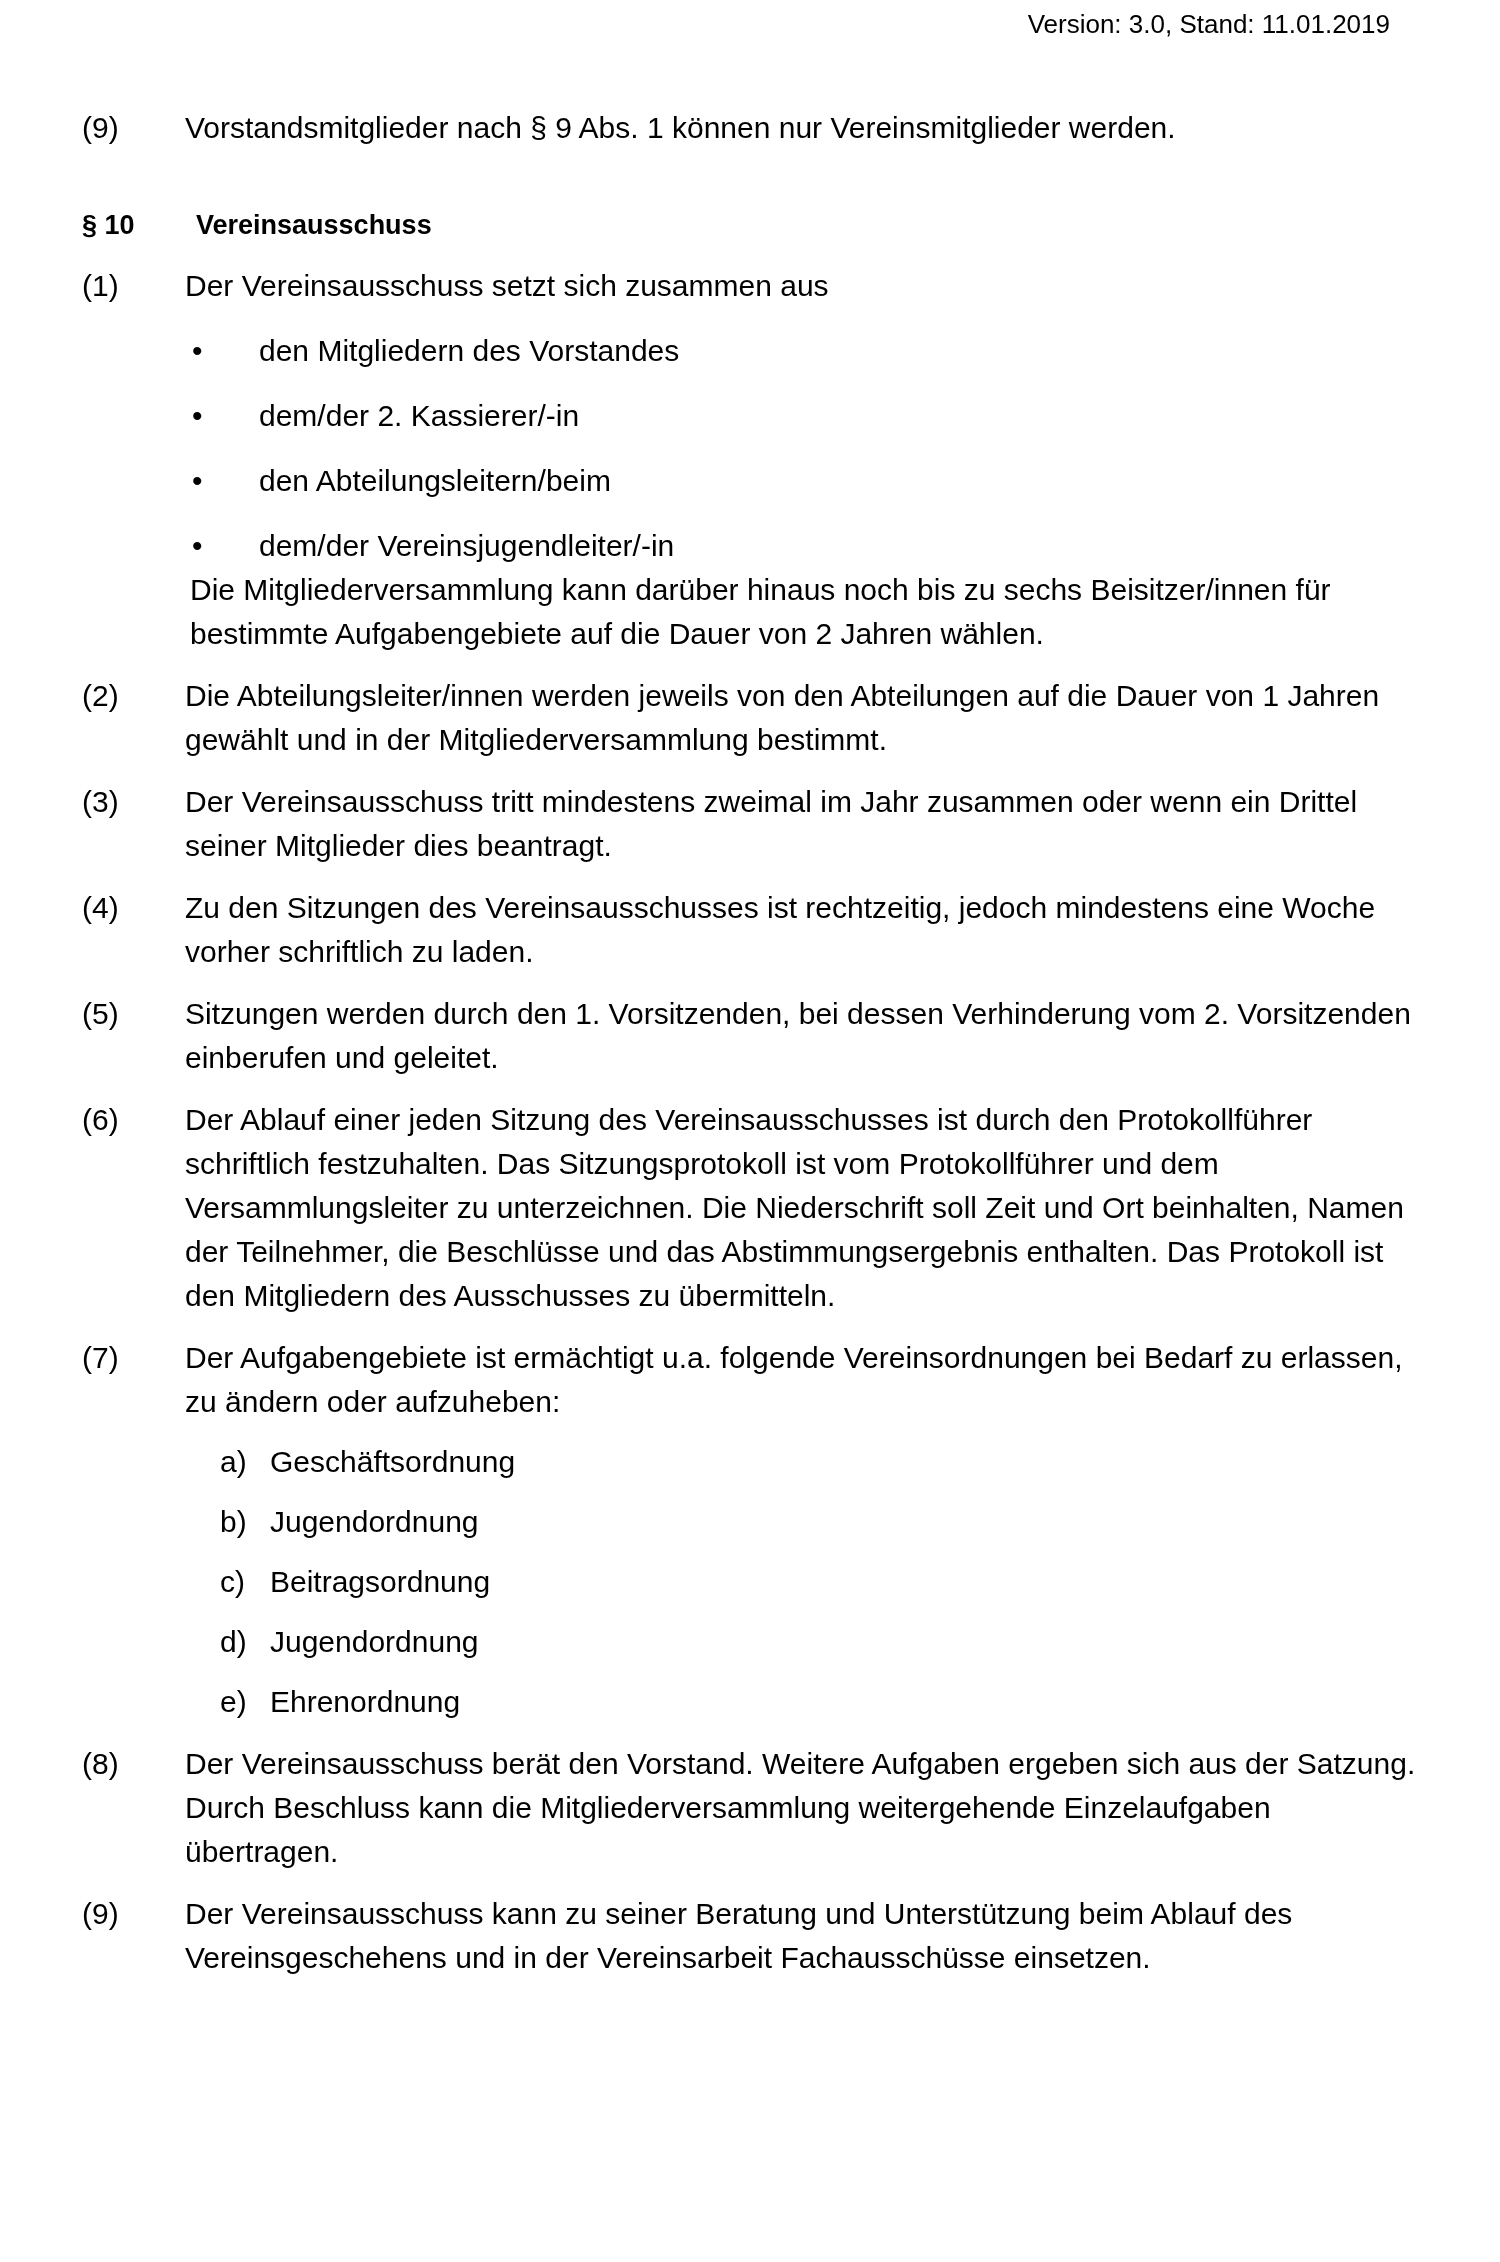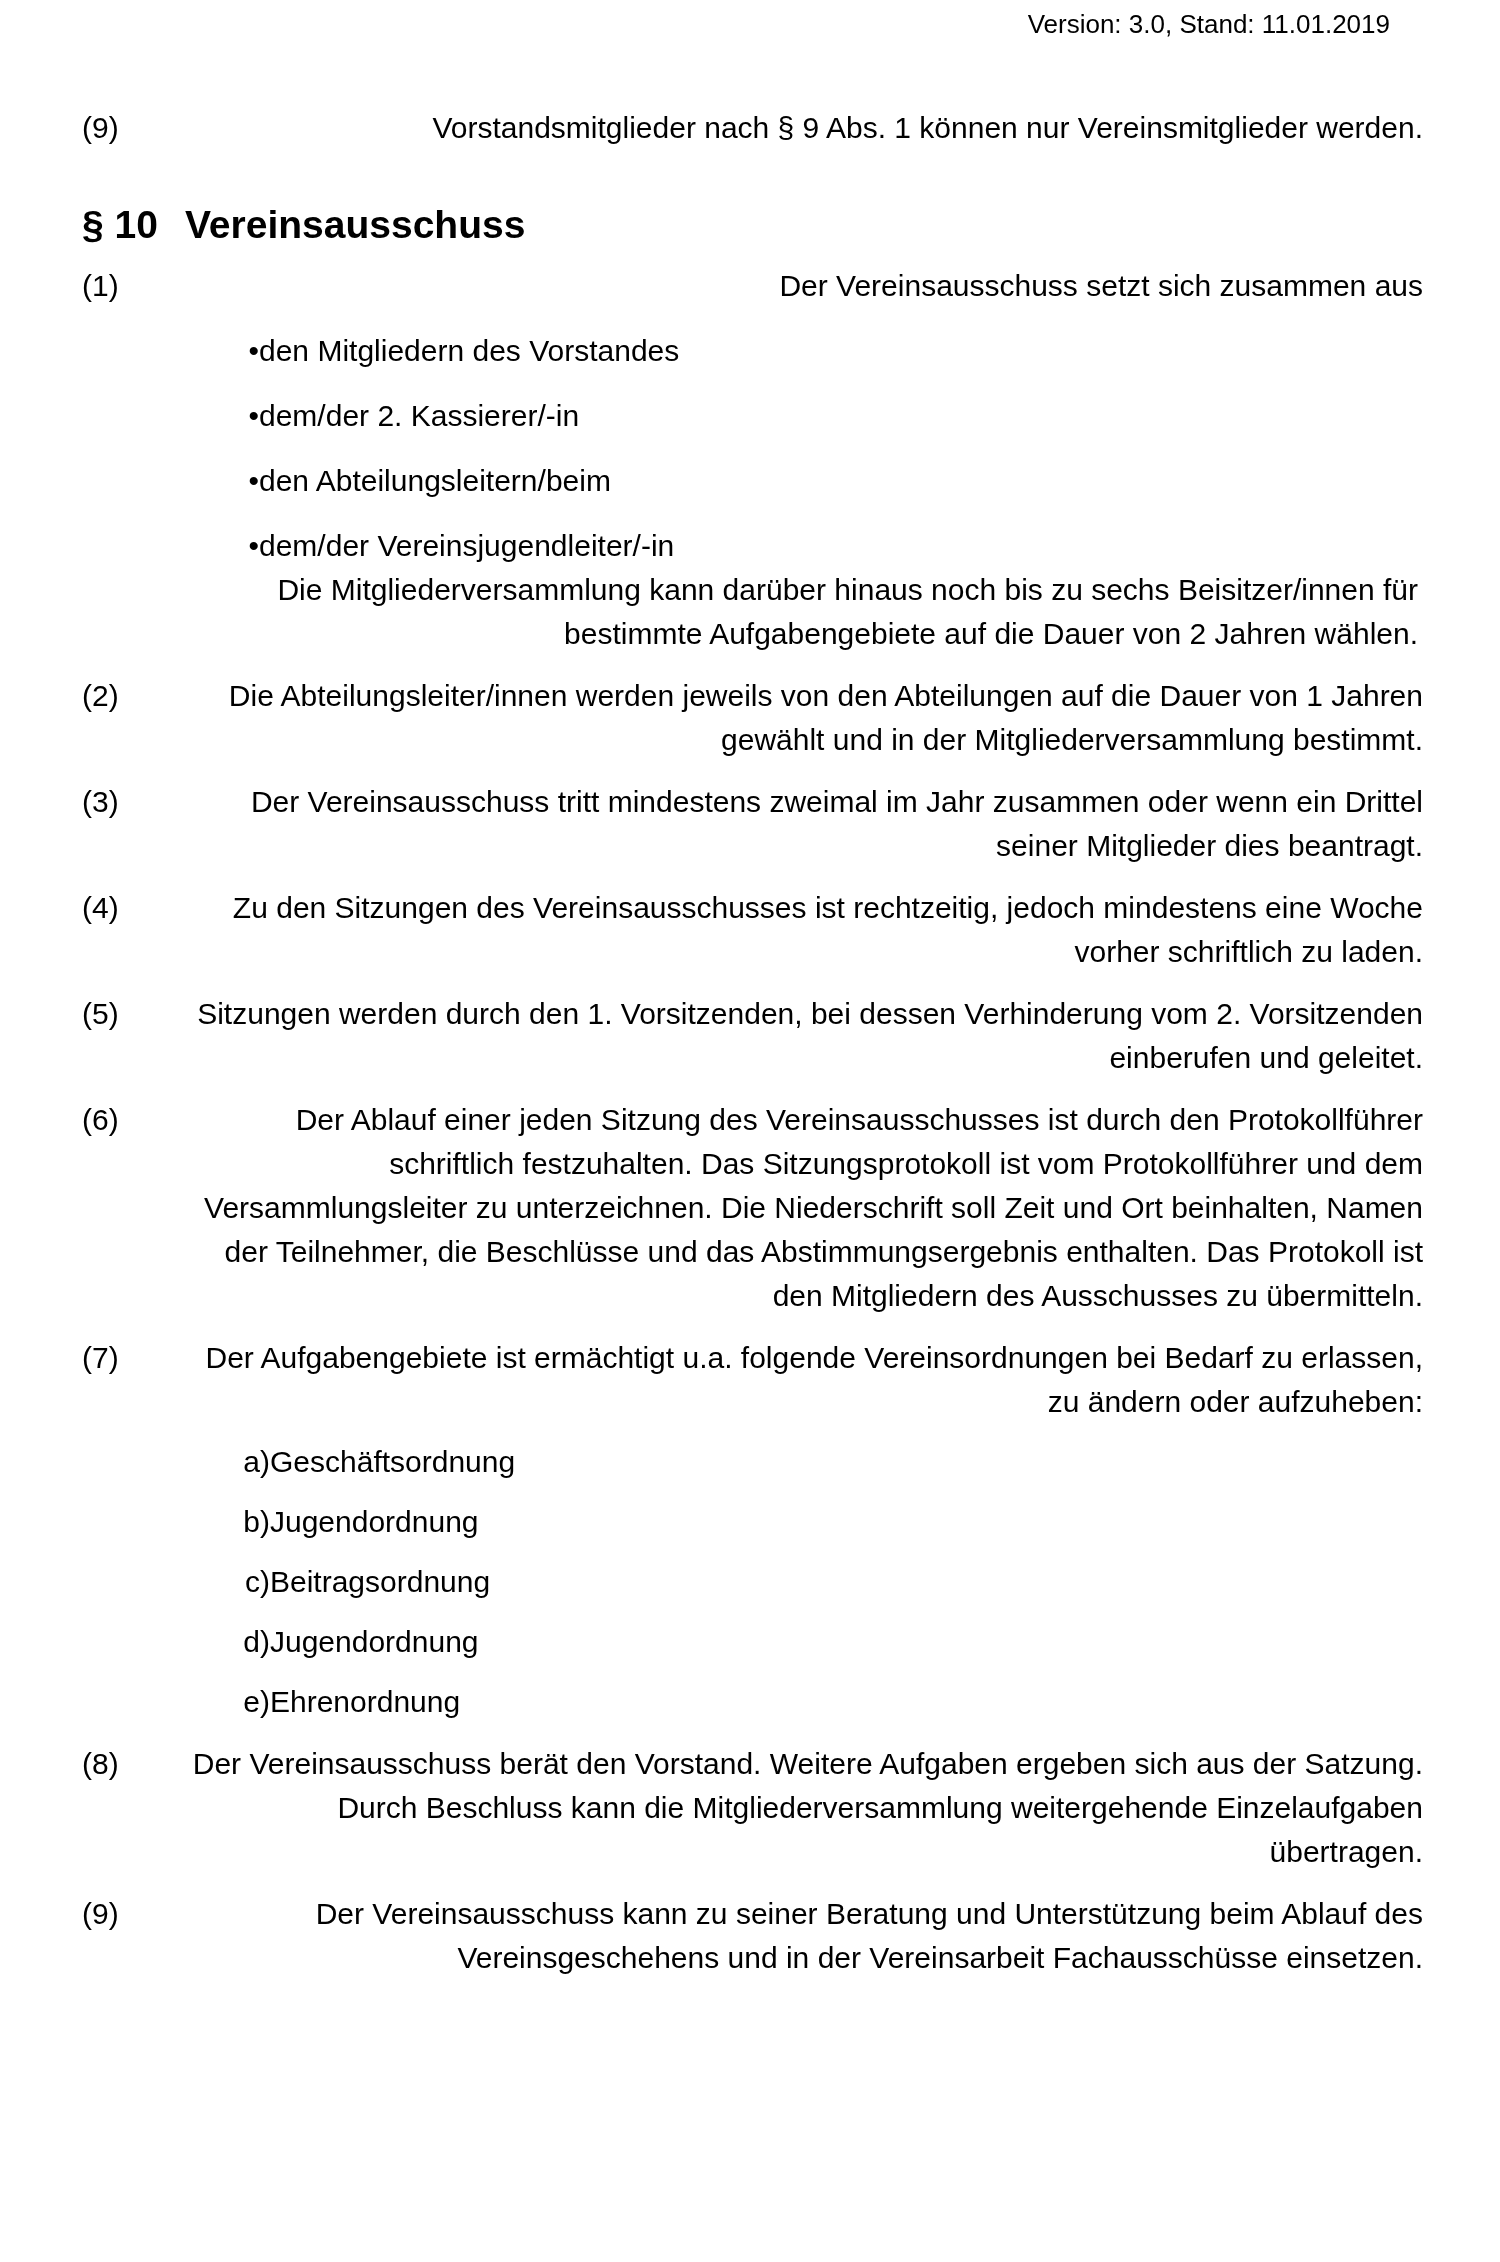--- a/index.html
+++ b/index.html
@@ -37,30 +37,30 @@
     display: flex;
     align-items: flex-start;
     margin-bottom: 18px;
   }
   .item .num {
     flex: 0 0 103px;
     white-space: nowrap;
   }
   .item .body {
     width: 1238px;
-    text-align: right;
   }
   .heading {
     display: flex;
     align-items: baseline;
     margin-top: 52px;
     margin-bottom: 16px;
     font-weight: bold;
-    font-size: 39px;
+    font-size: 27px;
     line-height: 46px;
+    gap: 11px;
   }
   .heading .h-num {
     flex: 0 0 103px;
     white-space: nowrap;
   }
   .bullet-row {
     display: flex;
     align-items: flex-start;
     margin-top: 21px;
   }

